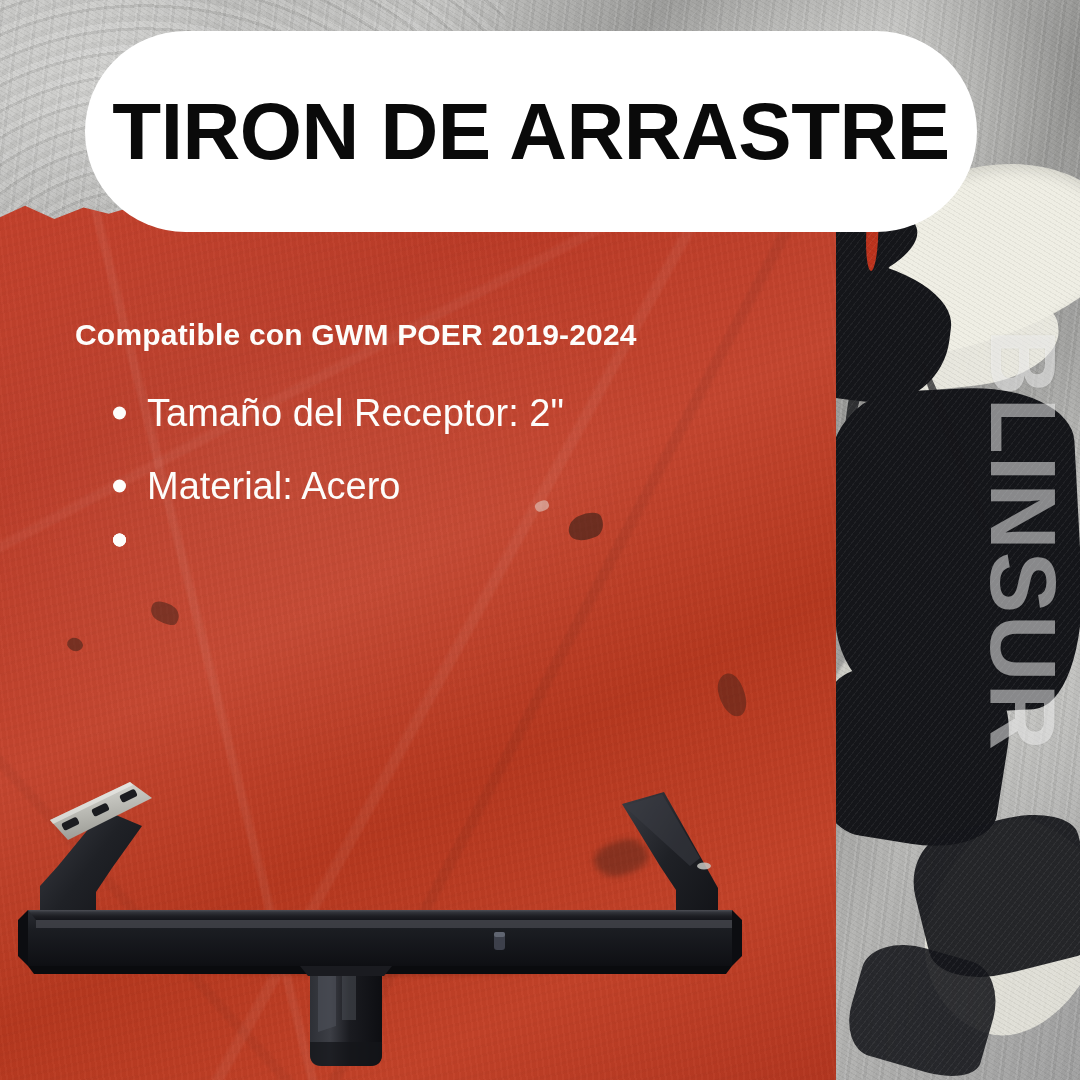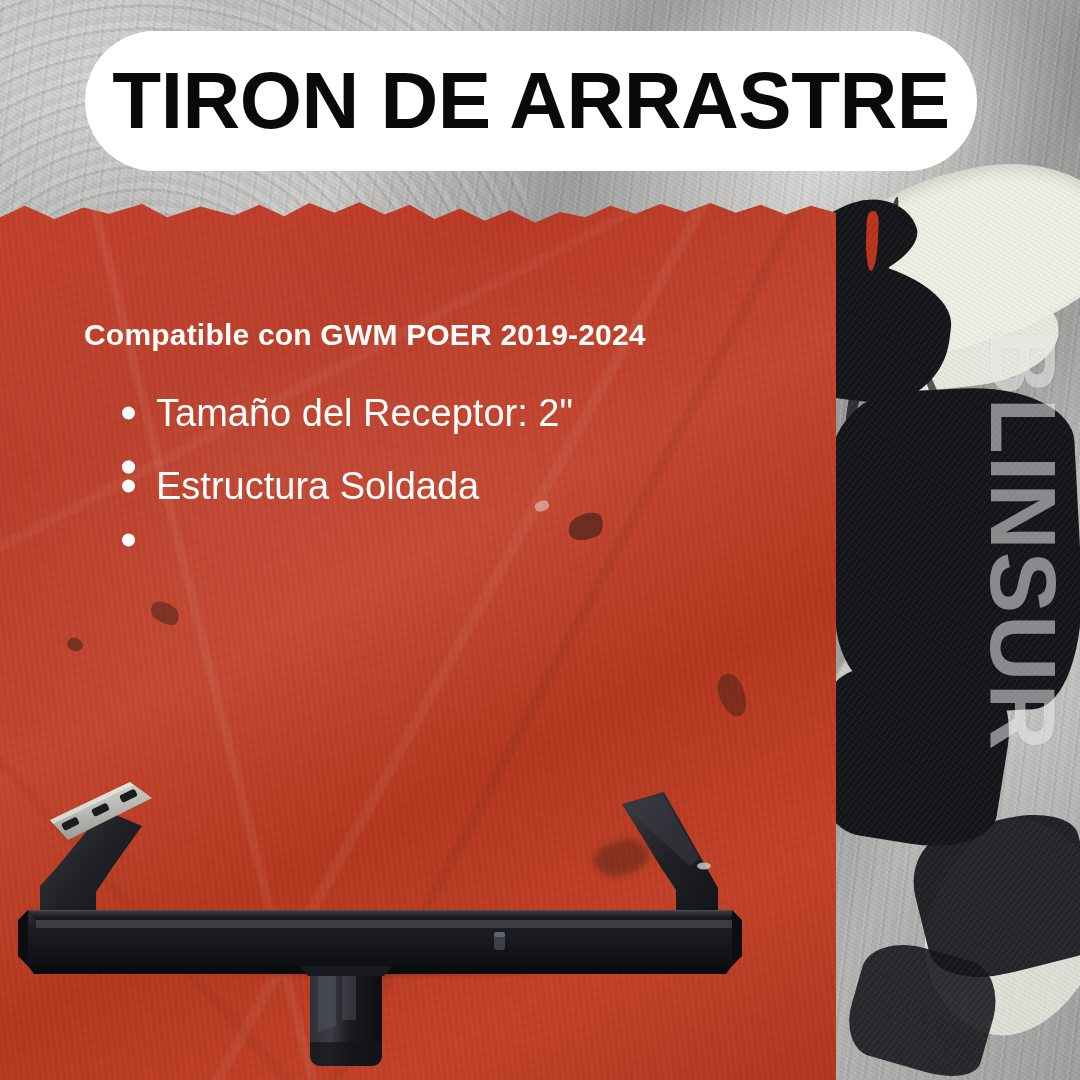--- a/index.html
+++ b/index.html
@@ -127,34 +127,34 @@
   .blot.s4 { left:8%; top:50%; width:16px; height:13px;
     border-radius:50%; transform:rotate(18deg); opacity:.55; }
   .blot.s5 { left:71%; top:73%; width:54px; height:34px;
     border-radius:52% 38% 56% 44% / 40% 60% 34% 62%;
     transform:rotate(-16deg); opacity:.4; filter:blur(3px); }
   .blot.s6 { left:64%; top:34.5%; width:14px; height:10px;
     background:#e8e2dc; opacity:.5; border-radius:40%; transform:rotate(-20deg); }
 
   
   #title-pill {
-    position:absolute; left:85px; top:31px; width:892px; height:140px;
+    position:absolute; left:85px; top:31px; width:892px; height:201px;
     background:#fff; border-radius:999px;
     display:flex; align-items:center; justify-content:center;
     z-index:30;
   }
   #title-text {
     font-family:"Liberation Sans Narrow","Liberation Sans", sans-serif;
     font-weight:700; font-size:80px; letter-spacing:-0.5px;
     color:#0a0a0a; white-space:nowrap;
     transform:scaleX(1.0); line-height:1;
   }
 
   
-  #copy { position:absolute; left:84px; top:318px; width:730px; z-index:20; }
+  #copy { position:absolute; left:75px; top:318px; width:730px; z-index:20; }
   #subtitle {
     font-weight:700; font-size:30px; color:#fdfdfb;
     letter-spacing:.2px; margin-bottom:42px; white-space:nowrap;
   }
   #feature-list { list-style:none; }
   #feature-list li {
     position:relative; padding-left:72px;
     font-size:38px; font-weight:400; color:#fdfdfb;
     line-height:1.0; margin-bottom:35px; white-space:nowrap;
   }
@@ -223,27 +223,27 @@
 
 <div id="copy">
   <div id="subtitle">Compatible con GWM POER 2019-2024</div>
   <ul id="feature-list">
     <li>
       <span class="dot"></span>
       <span>Tamaño del Receptor: 2"</span>
     </li>
     <li>
       <span class="dot"></span>
-    </li>
-    <li>
-      <span class="dot"></span>
-    </li>
-    <li>
-      <span class="dot"></span>
-      <span>Estructura Soldada</span>
+      <span>Material: Acero</span>
+    </li>
+    <li>
+      <span class="dot"></span>
+    </li>
+    <li>
+      <span class="dot"></span>
     </li>
     <li>
       <span class="dot"></span>
     </li>
   </ul>
 </div>
 
 <div id="watermark">
   <span>BLINSUR</span>
 </div>

